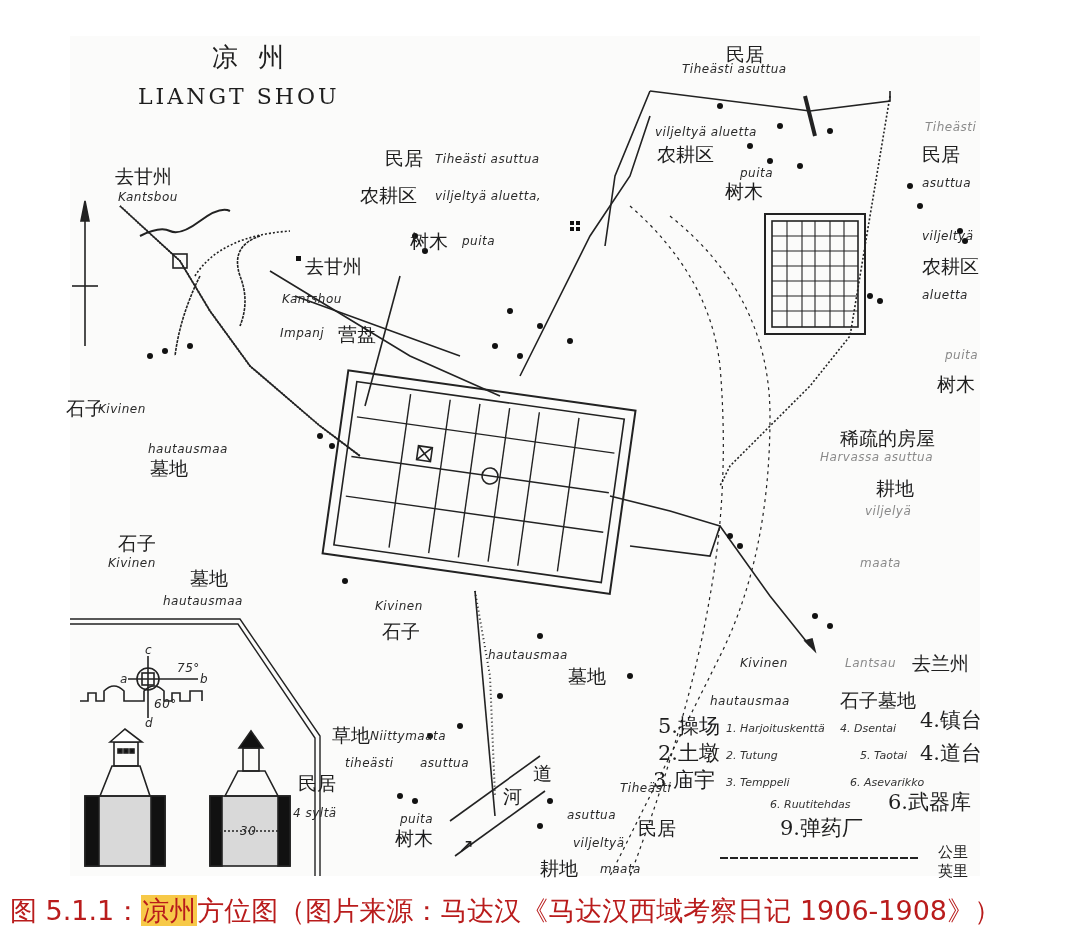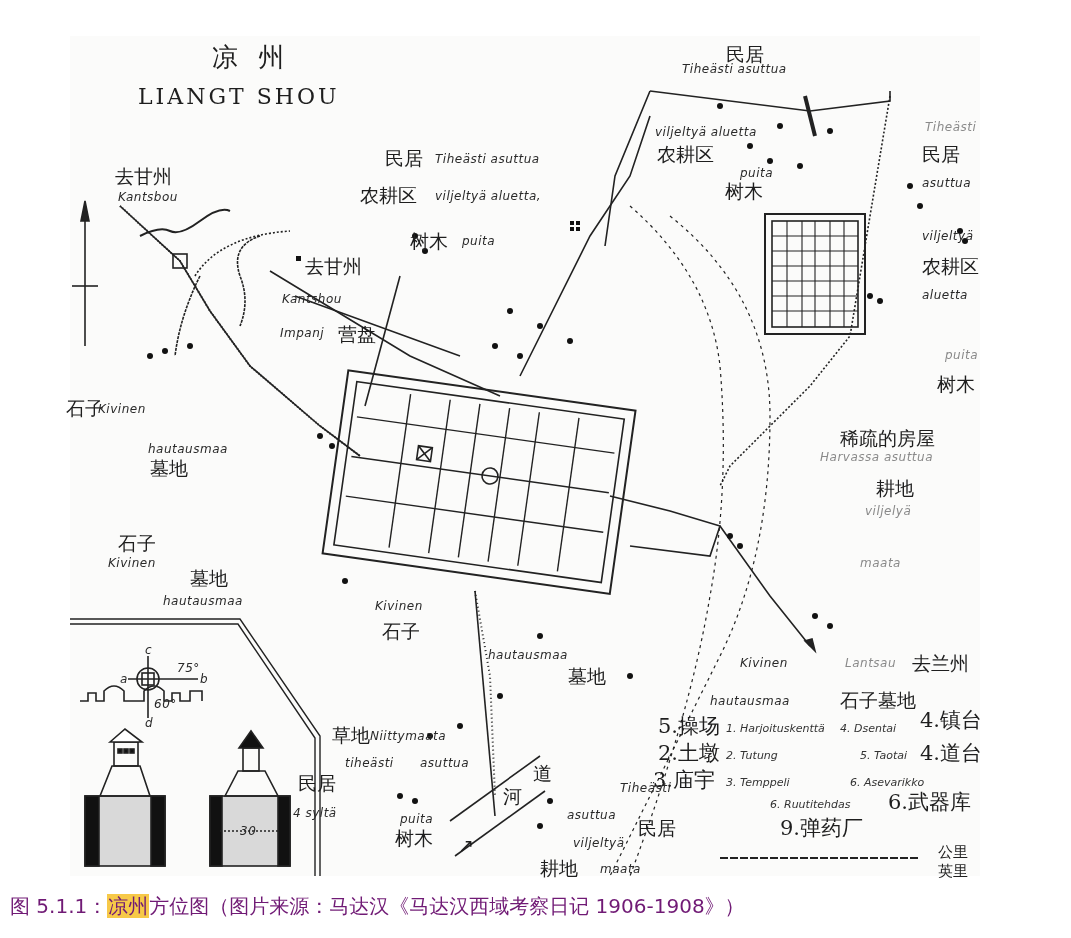--- a/index.html
+++ b/index.html
@@ -8,21 +8,21 @@
   #map { position:absolute; left:70px; top:36px; width:910px; height:840px; background:#fbfbfa; }
   #map-svg { position:absolute; left:0; top:0; }
   .lbl { position:absolute; white-space:nowrap; color:#1e1e1e; }
   .zh { font-family:"DejaVu Sans", sans-serif; font-size:19px; }
   .zh-lg { font-family:"DejaVu Serif", serif; font-size:26px; letter-spacing:6px; }
   .title-en { font-family:"DejaVu Serif", serif; font-size:22px; letter-spacing:3px; }
   .fi { font-family:"DejaVu Sans", sans-serif; font-style:italic; font-size:12px; letter-spacing:0.5px; color:#2a2a2a; }
   .fi-faint { color:#8a8a8a; }
   .legend-zh { font-family:"DejaVu Serif", serif; font-size:21px; }
   .legend-fi { font-family:"DejaVu Sans", sans-serif; font-style:italic; font-size:11px; color:#333; }
-  #caption { position:absolute; left:10px; top:893px; font-family:"DejaVu Sans", sans-serif; font-size:20px; color:#701a75; white-space:nowrap; }
+  #caption { position:absolute; left:10px; top:893px; font-family:"DejaVu Sans", sans-serif; font-size:27px; color:#b91c1c; white-space:nowrap; }
   #caption .hl { background:#f7c948; padding:0 1px; }
 </style>
 </head>
 <body>
 
 <div id="map">
   <svg id="map-svg" width="910" height="840" viewBox="0 0 910 840">
     <g stroke="#222" fill="none" stroke-width="1.6">
 
       <g>

